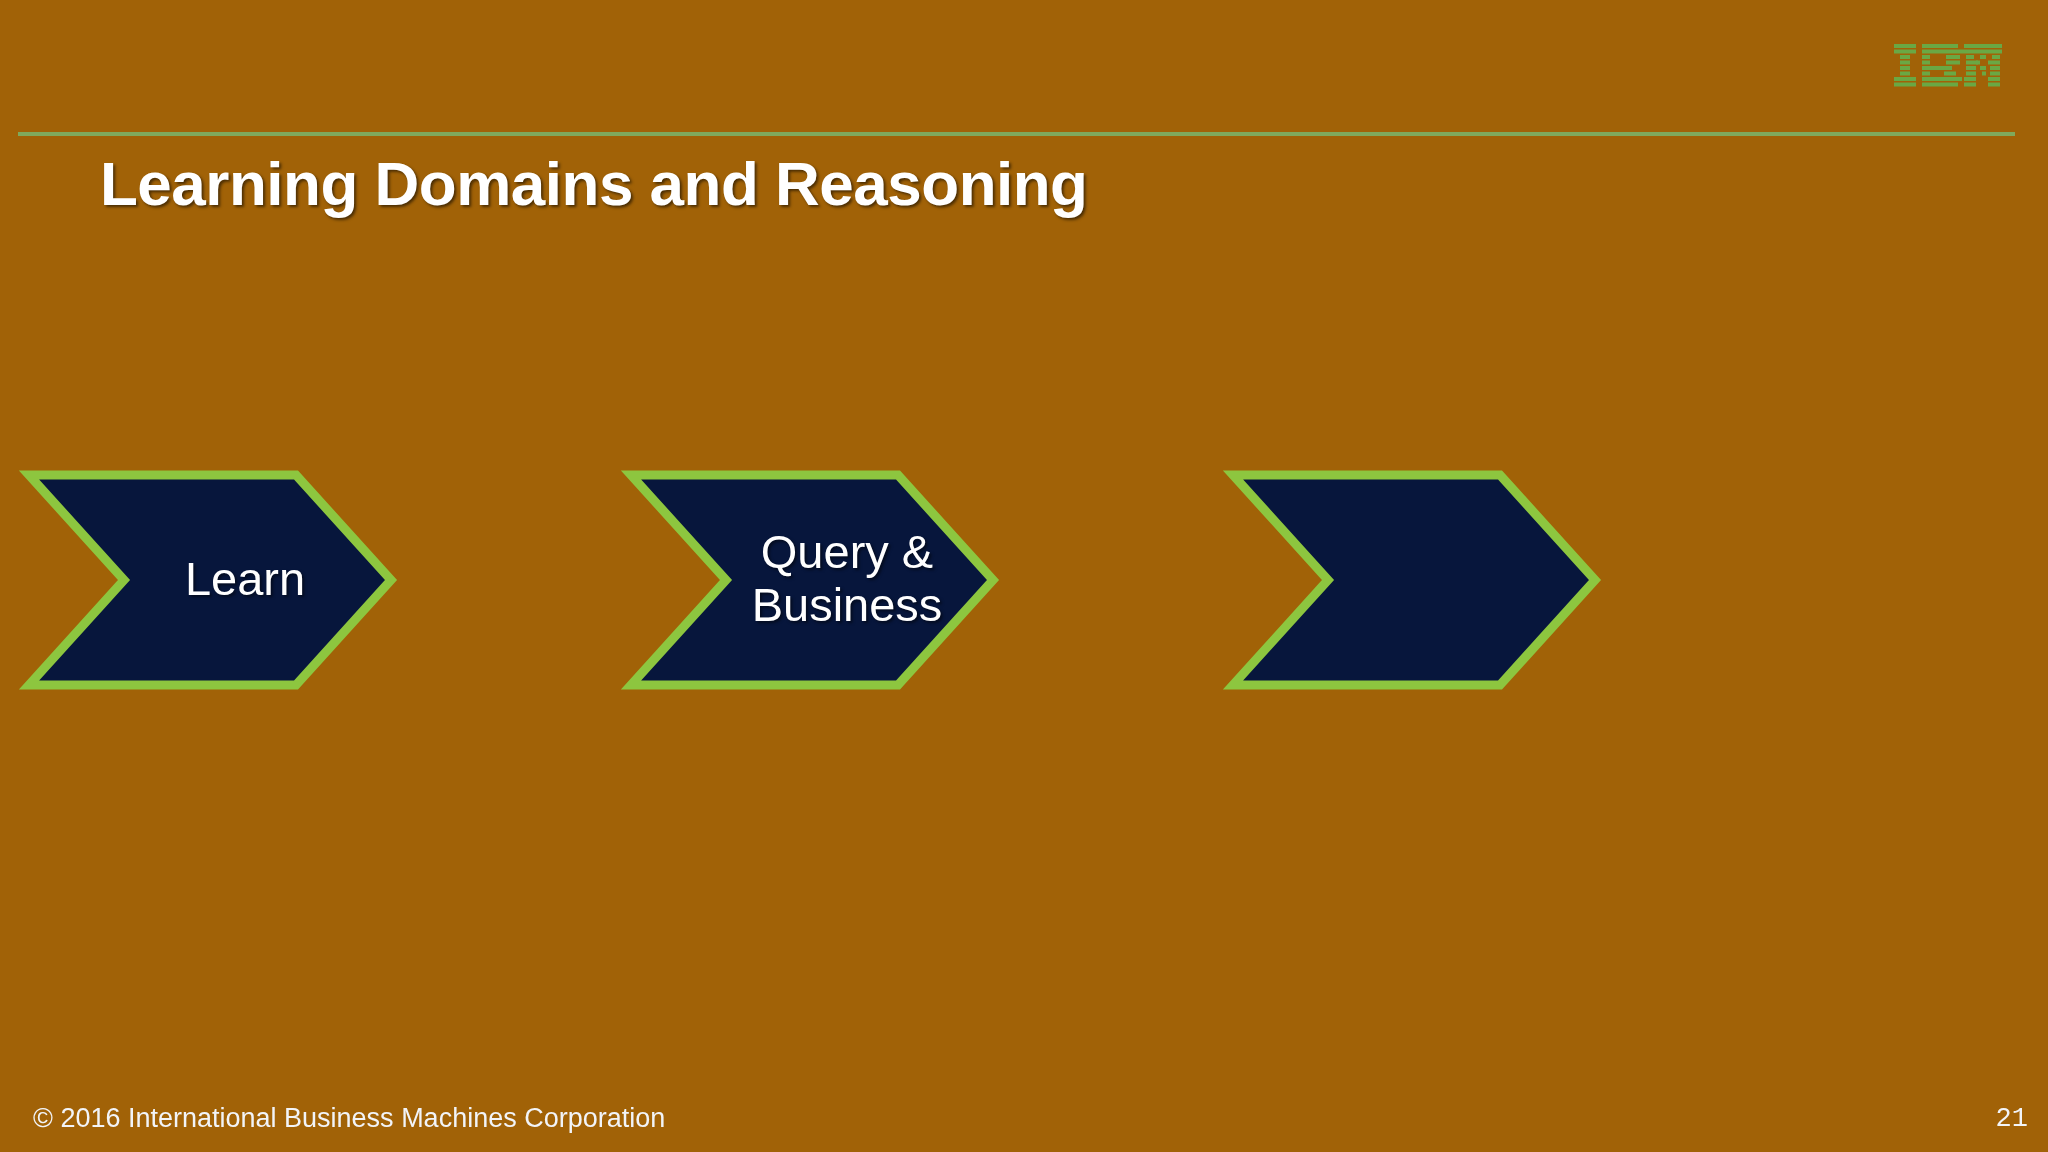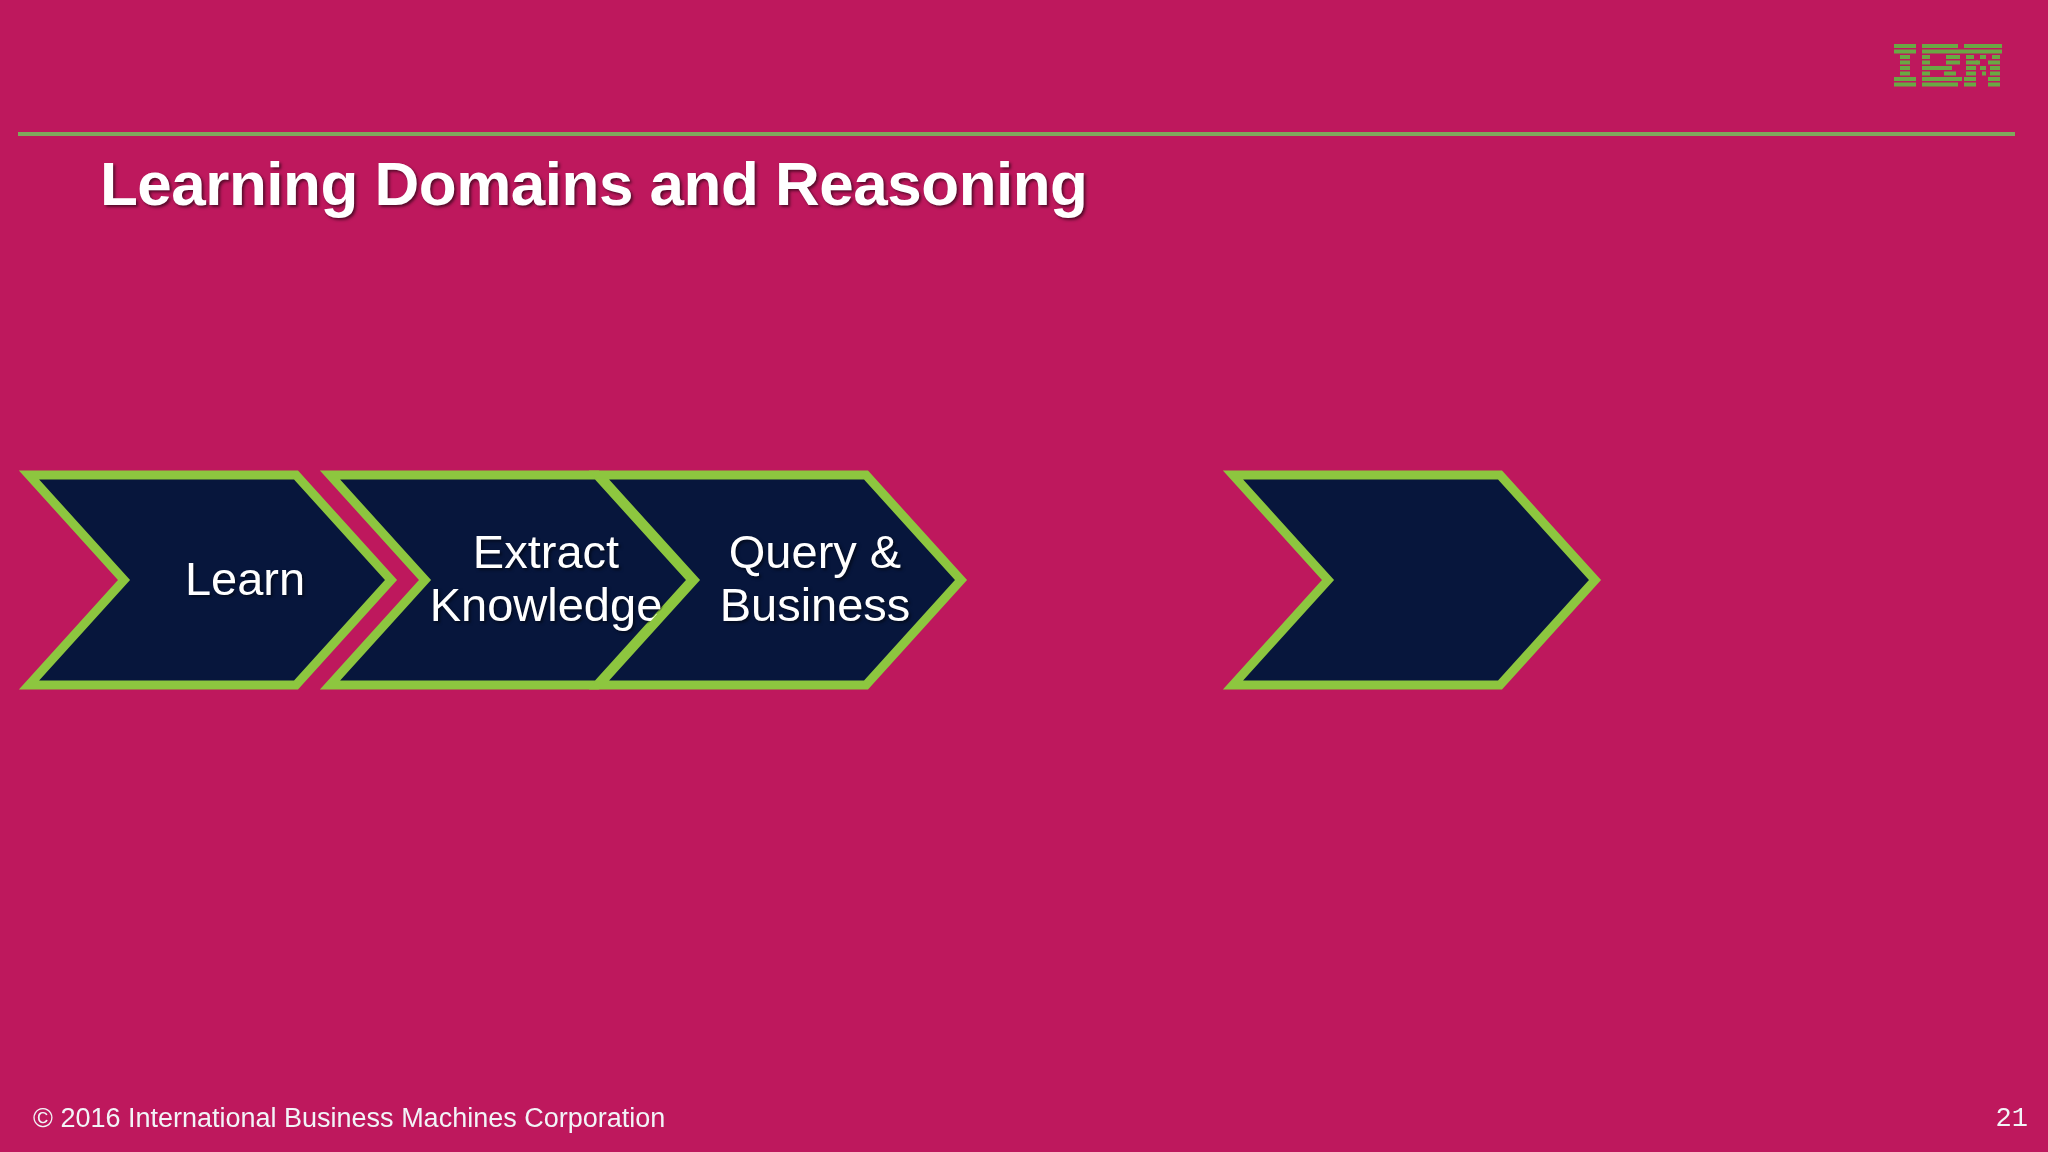--- a/index.html
+++ b/index.html
@@ -4,21 +4,21 @@
 <style>
   html, body {
     margin: 0;
     padding: 0;
     background: #04123a;
   }
   #slide {
     position: relative;
     width: 2048px;
     height: 1152px;
-    background: #be185d;
+    background: #a16207;
     overflow: hidden;
     font-family: "Liberation Sans", sans-serif;
     -webkit-font-smoothing: antialiased;
   }
 
   
   #header-rule {
     position: absolute;
     left: 18px;
     top: 132px;
@@ -173,31 +173,22 @@
 
     <div class="chevron" style="left:24px;">
       <svg viewBox="0 0 372 220" width="372" height="220" preserveAspectRatio="none">
         <polygon class="chev-outline" points="5,5 272,5 367,110 272,215 5,215 100,110"></polygon>
       </svg>
       <div class="chev-label">
         <span>Learn</span>
       </div>
     </div>
 
-    <div class="chevron" style="left:325px;">
-      <svg viewBox="0 0 372 220" width="372" height="220" preserveAspectRatio="none">
-        <polygon class="chev-outline" points="5,5 272,5 367,110 272,215 5,215 100,110"></polygon>
-      </svg>
-      <div class="chev-label">
-        <span>Extract</span>
-        <span>Knowledge</span>
-      </div>
-    </div>
-
-    <div class="chevron" style="left:594px;">
+
+    <div class="chevron" style="left:626px;">
       <svg viewBox="0 0 372 220" width="372" height="220" preserveAspectRatio="none">
         <polygon class="chev-outline" points="5,5 272,5 367,110 272,215 5,215 100,110"></polygon>
       </svg>
       <div class="chev-label">
         <span>Query &amp;</span>
         <span>Business</span>
       </div>
     </div>
 
 

